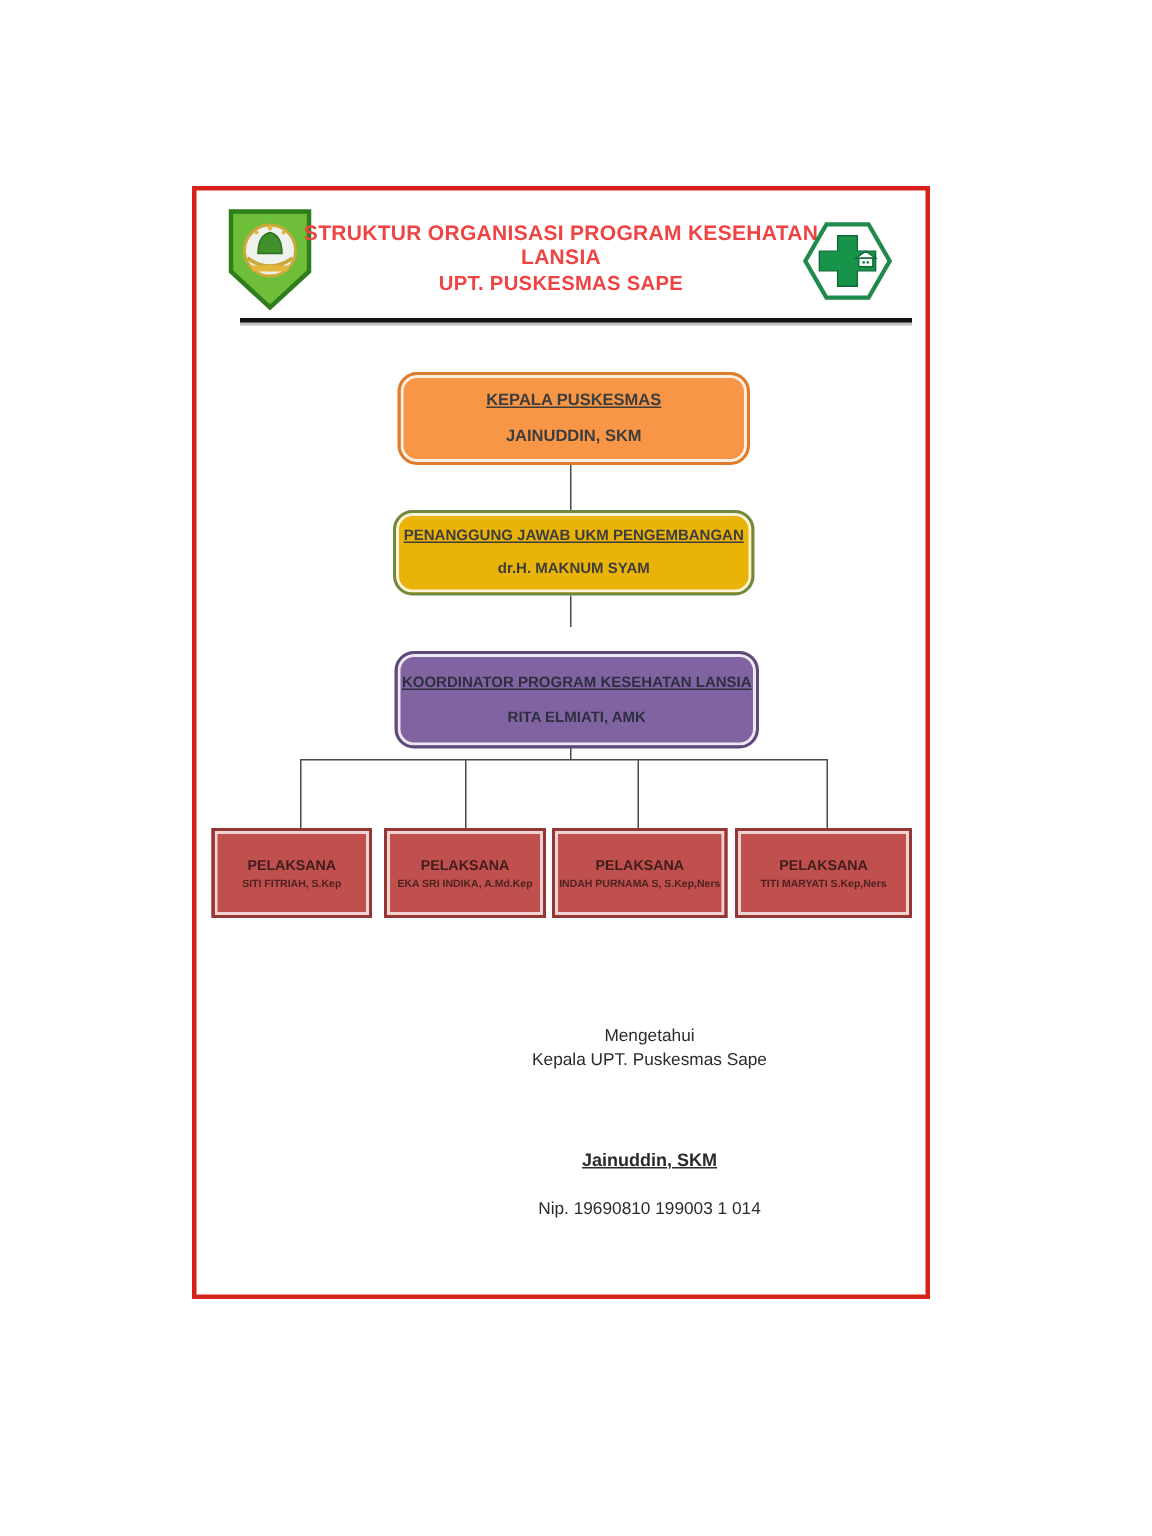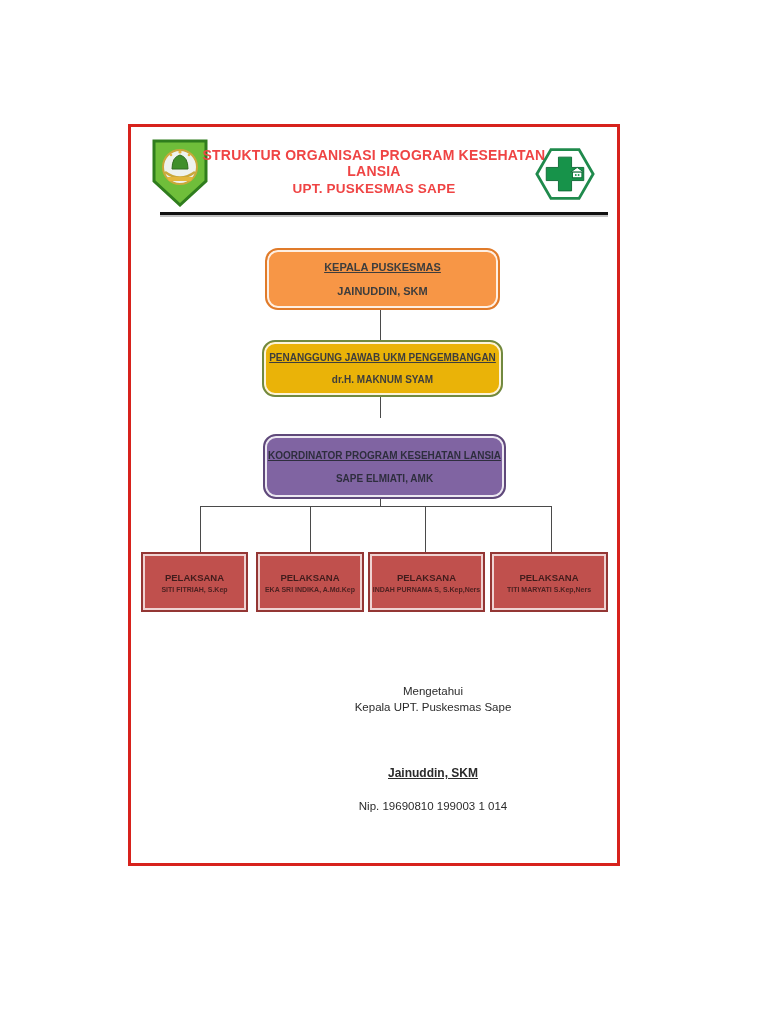--- a/index.html
+++ b/index.html
@@ -112,21 +112,21 @@
       <span class="n">JAINUDDIN, SKM</span>
     </div>
 
     <div class="obox box-pj">
       <span class="t">PENANGGUNG JAWAB UKM PENGEMBANGAN</span>
       <span class="n">dr.H. MAKNUM SYAM</span>
     </div>
 
     <div class="obox box-koor">
       <span class="t">KOORDINATOR PROGRAM KESEHATAN LANSIA</span>
-      <span class="n">SAPE ELMIATI, AMK</span>
+      <span class="n">RITA ELMIATI, AMK</span>
     </div>
 
     <div class="box-pel pel-0">
       <span class="t">PELAKSANA</span>
       <span class="n">SITI FITRIAH, S.Kep</span>
     </div>
     <div class="box-pel pel-1">
       <span class="t">PELAKSANA</span>
       <span class="n">EKA SRI INDIKA, A.Md.Kep</span>
     </div>

